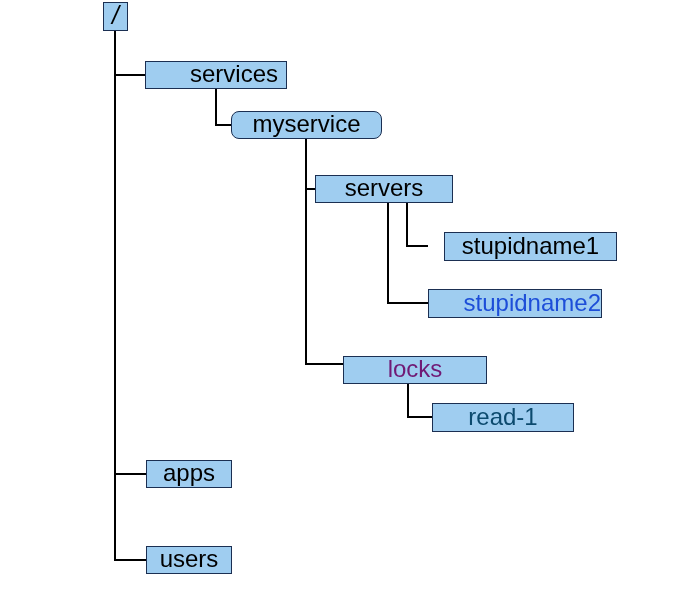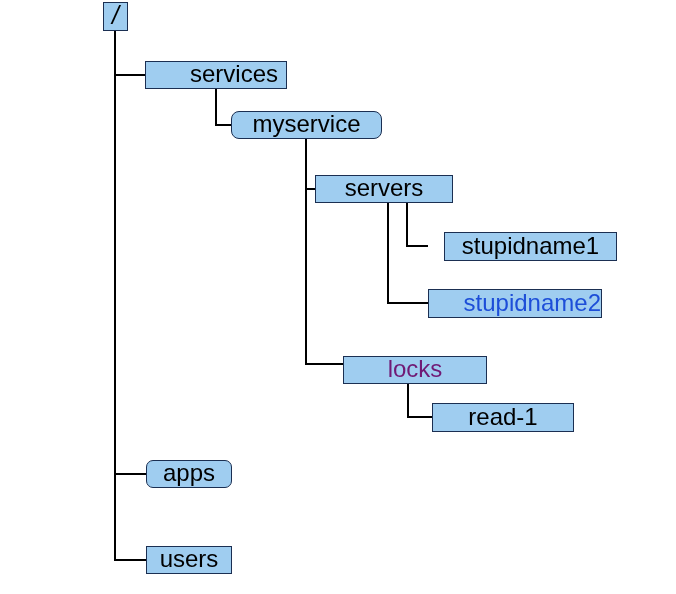--- a/index.html
+++ b/index.html
@@ -78,23 +78,23 @@
       </div>
       <div class="node" style="left: 428px; top: 232px; width: 173px; height: 29px; background: rgb(159, 205, 240); border-color: rgb(27, 47, 82); color: rgb(0, 0, 0); margin-left: 16px;">
         <span>stupidname1</span>
       </div>
       <div class="node" style="left: 428px; top: 289px; width: 174px; height: 29px; background: rgb(159, 205, 240); border-color: rgb(27, 47, 82); color: #1d4ed8; justify-content: flex-end;">
         <span>stupidname2</span>
       </div>
       <div class="node" style="left: 343px; top: 350px; width: 144px; height: 28px; background: rgb(159, 205, 240); border-color: rgb(27, 47, 82); color: #701a75; margin-top: 6px;">
         <span>locks</span>
       </div>
-      <div class="node" style="left: 432px; top: 403px; width: 142px; height: 29px; background: rgb(159, 205, 240); border-color: rgb(27, 47, 82); color: #000000;">
+      <div class="node" style="left: 432px; top: 403px; width: 142px; height: 29px; background: rgb(159, 205, 240); border-color: rgb(27, 47, 82); color: #0c4a6e;">
         <span>read-1</span>
       </div>
-      <div class="node" style="left: 146px; top: 460px; width: 86px; height: 28px; background: rgb(159, 205, 240); border-color: rgb(27, 47, 82); color: rgb(0, 0, 0); border-radius: 7px;">
+      <div class="node" style="left: 146px; top: 460px; width: 86px; height: 28px; background: rgb(159, 205, 240); border-color: rgb(27, 47, 82); color: rgb(0, 0, 0);">
         <span>apps</span>
       </div>
       <div class="node" style="left: 146px; top: 546px; width: 86px; height: 28px; background: rgb(159, 205, 240); border-color: rgb(27, 47, 82); color: rgb(0, 0, 0);">
         <span>users</span>
       </div>
     </div>
 </div>
 
 </body></html>

